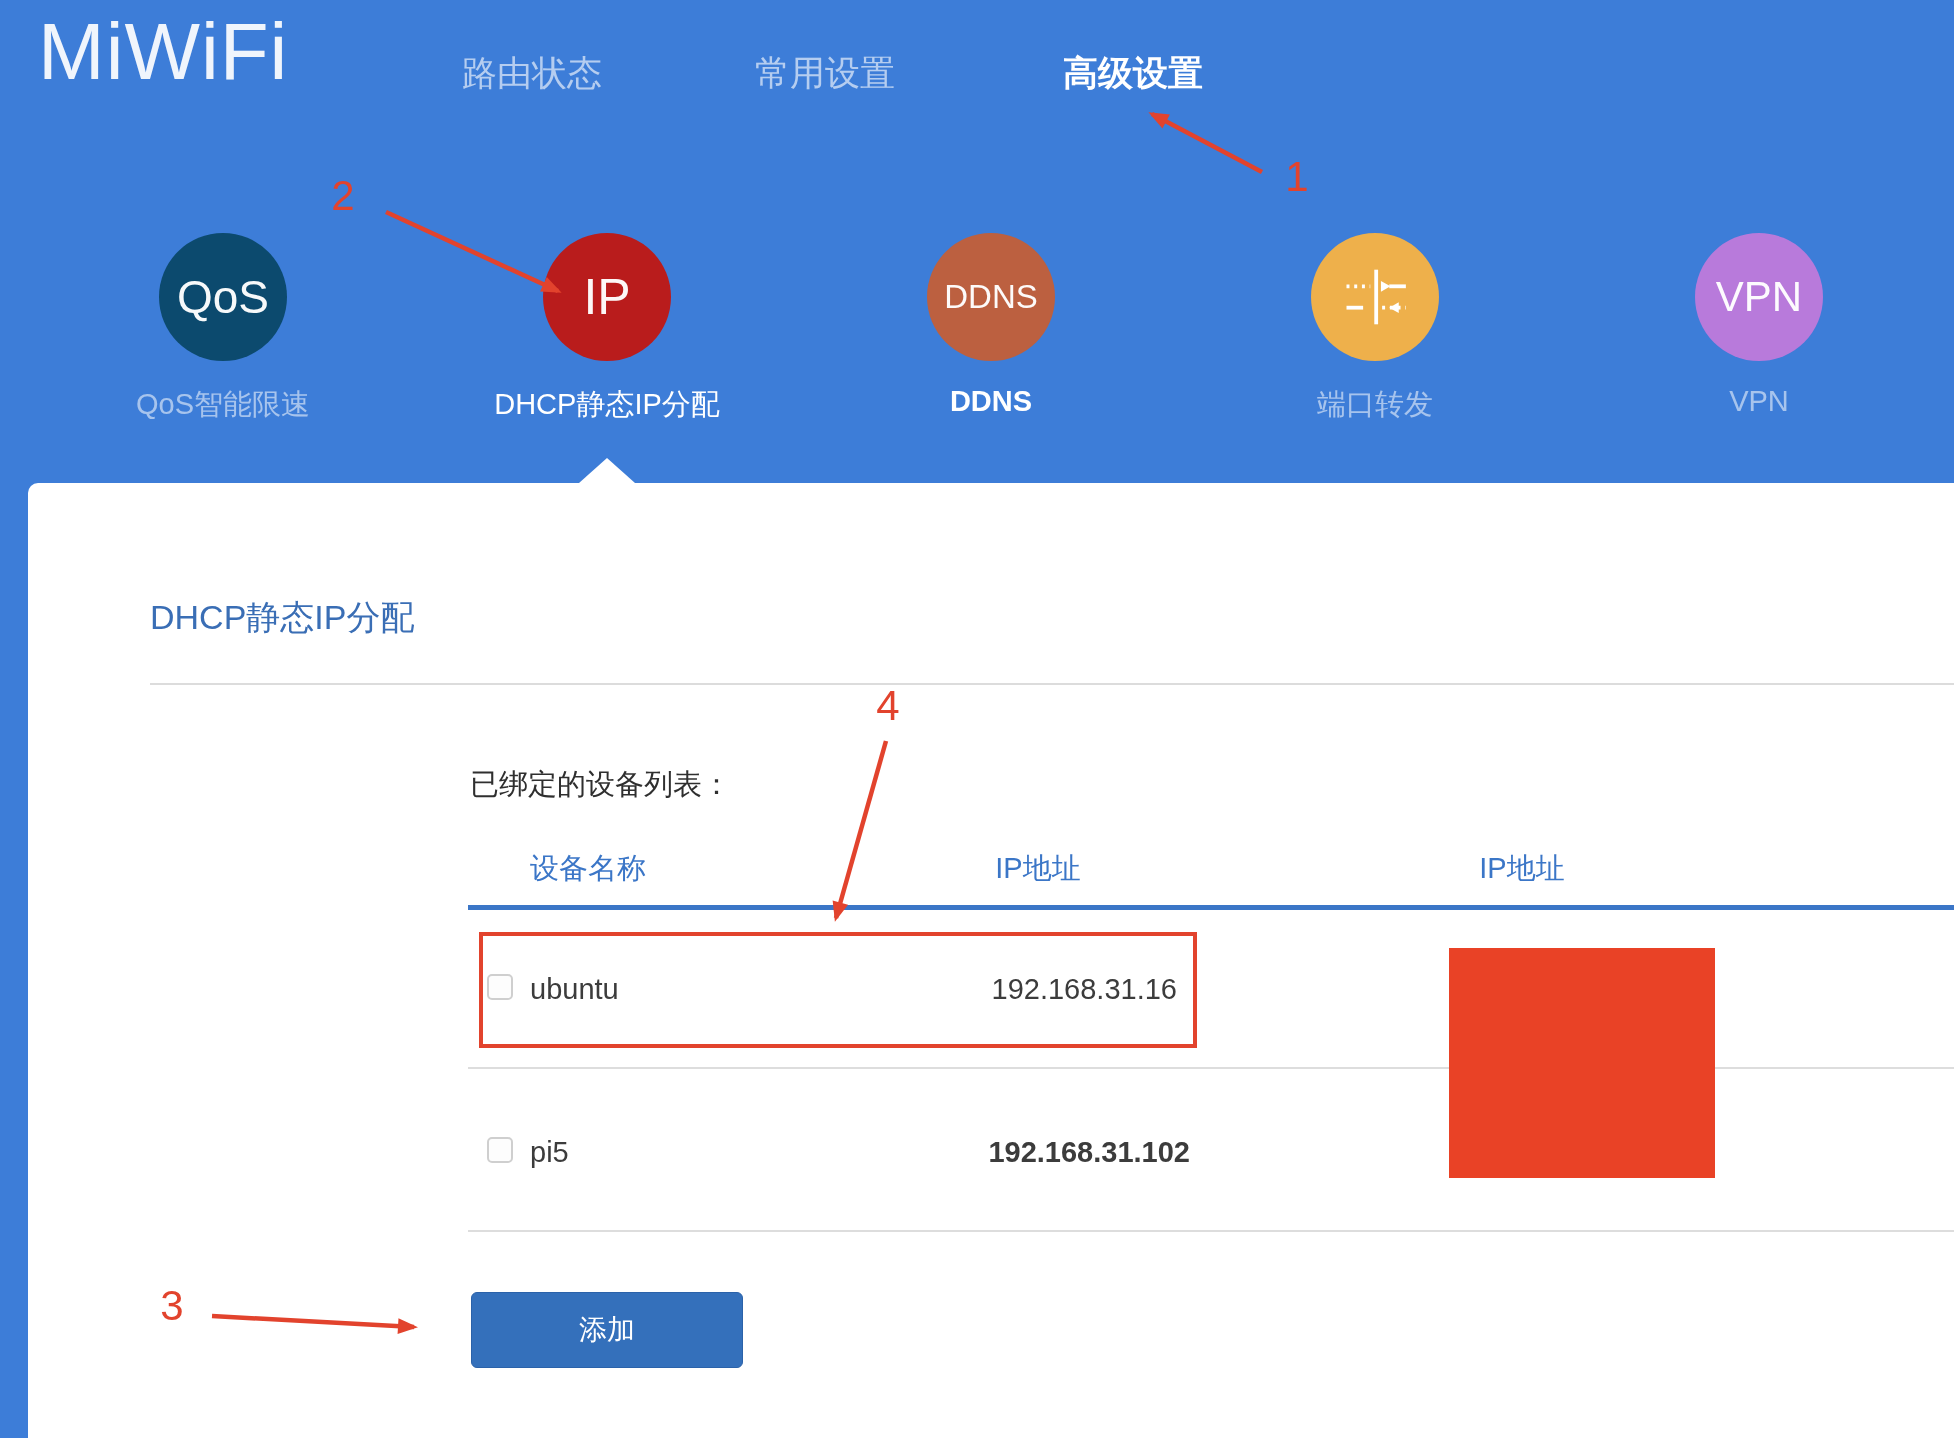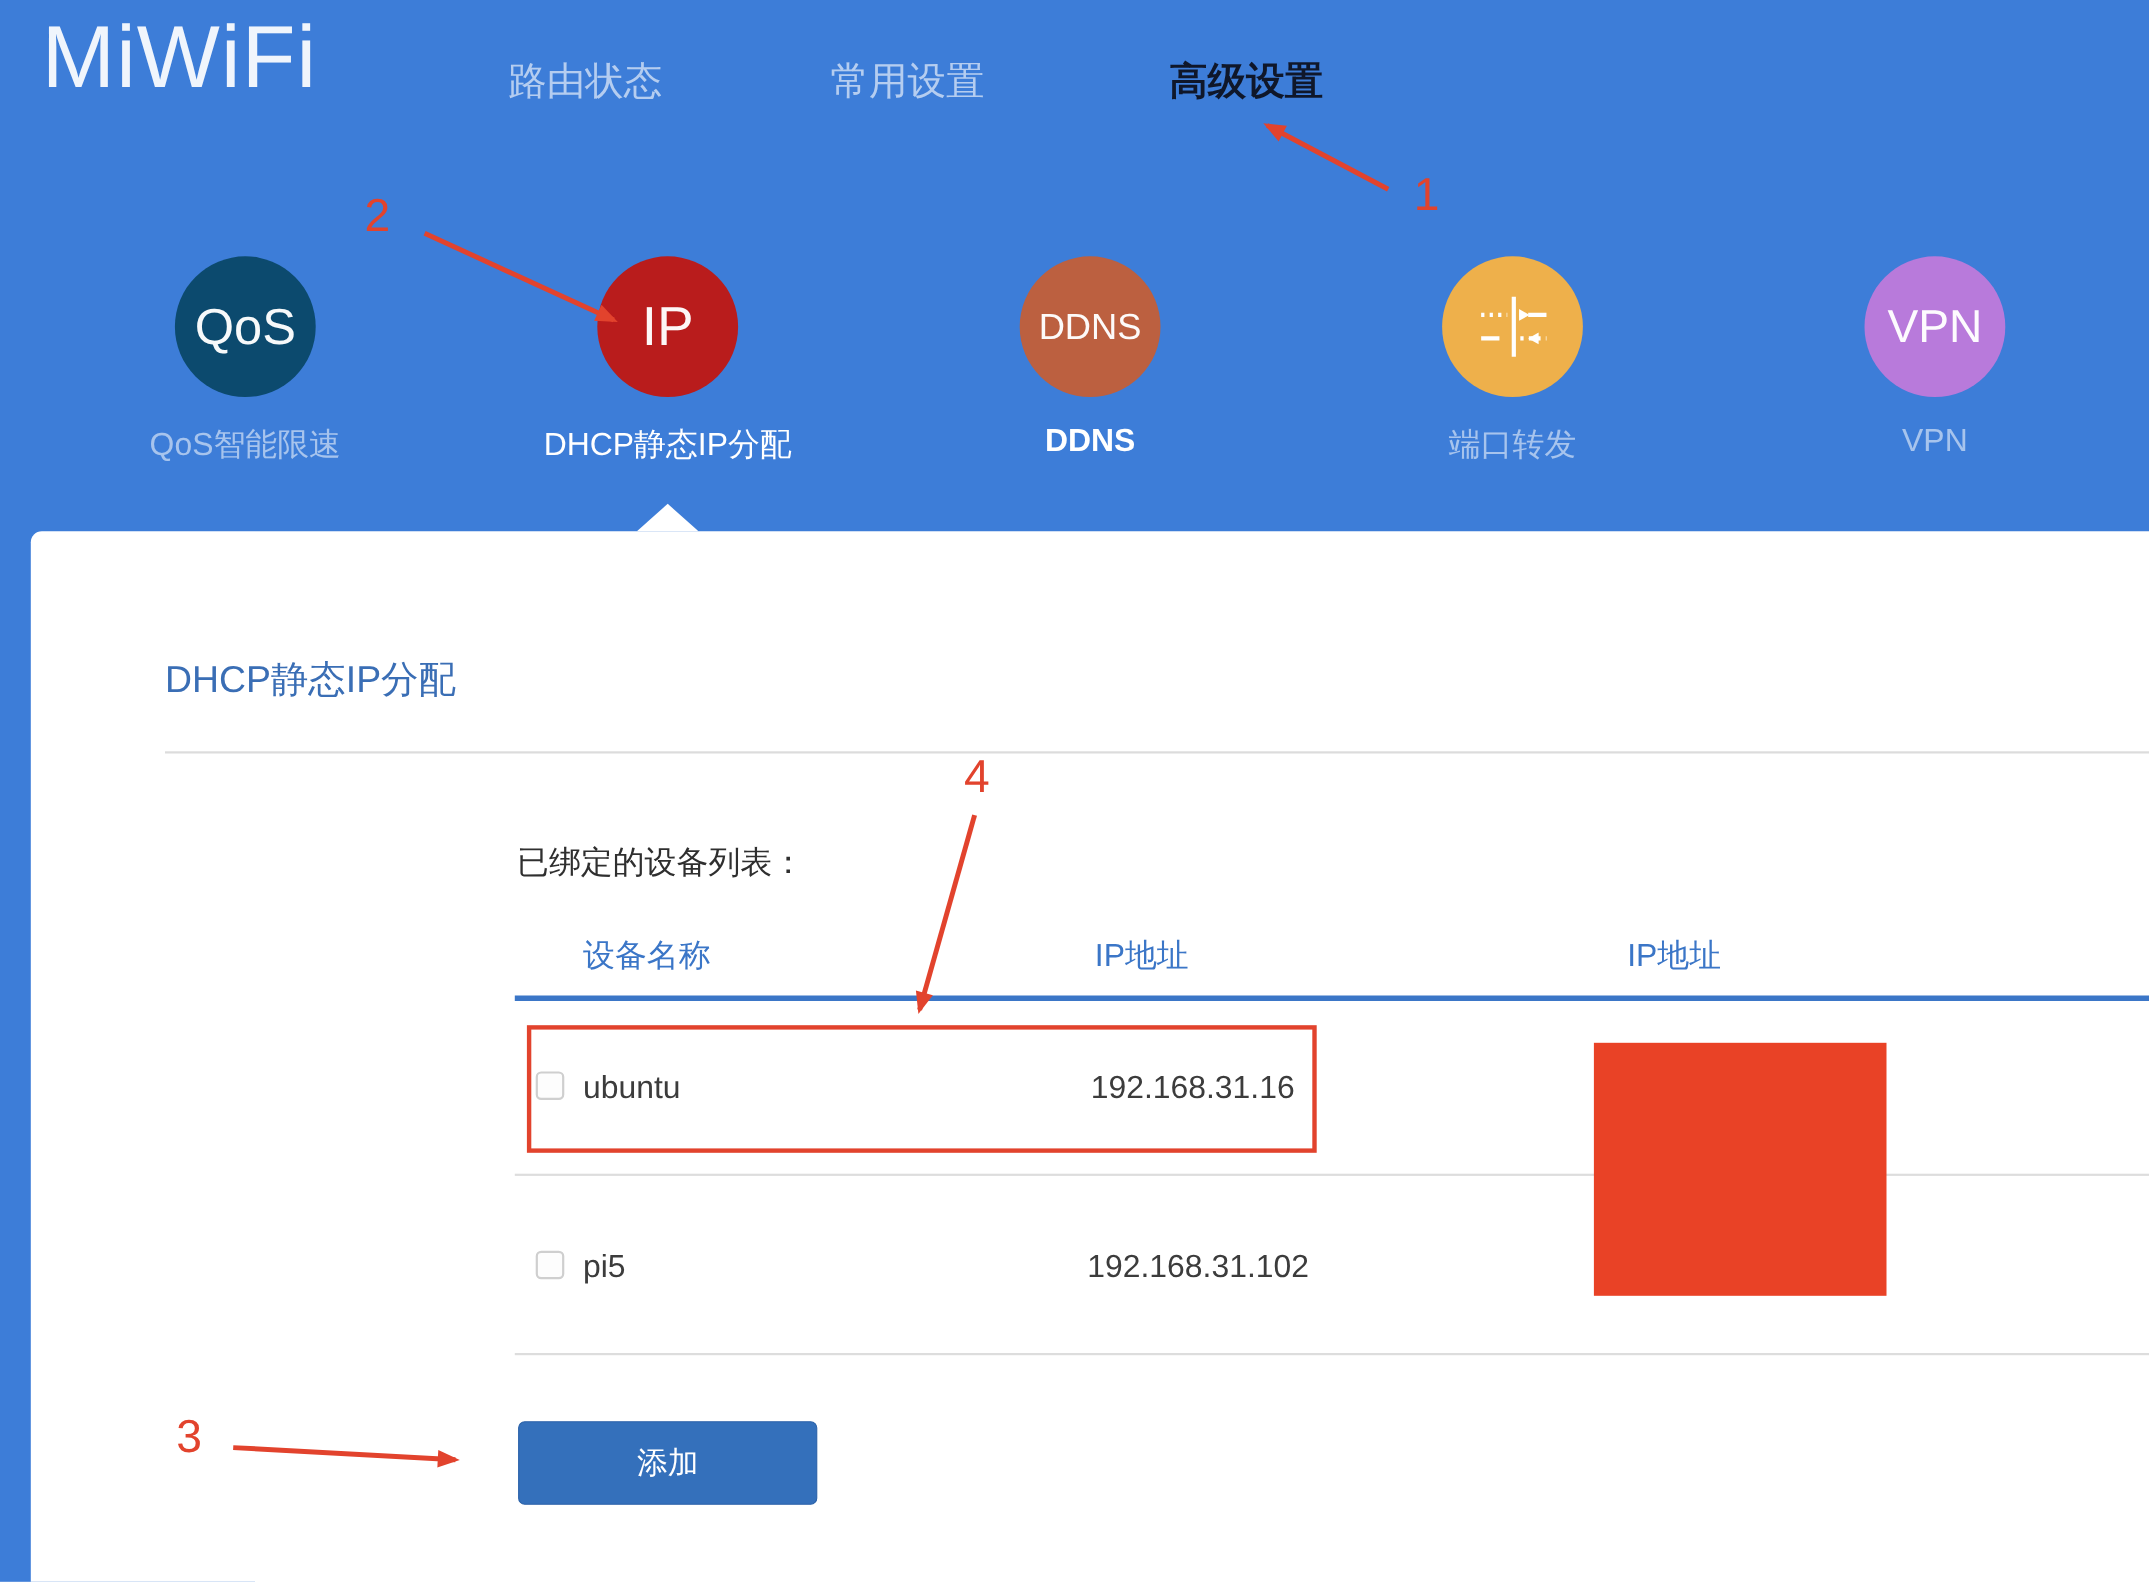--- a/index.html
+++ b/index.html
@@ -14,21 +14,21 @@
     position:absolute;left:38px;top:6px;
     font-size:80px;font-weight:200;letter-spacing:1px;
     color:rgba(255,255,255,.92);
   }
   .nav-item{
     position:absolute;top:50px;transform:translateX(-50%);
     font-size:35px;color:rgba(255,255,255,.62);cursor:pointer;white-space:nowrap;
   }
   .nav-item.n0{left:522px;margin-left:10px;}
   .nav-item.n1{left:825px;}
-  .nav-item.n2{left:1133px;color:#0f172a;font-weight:700;}
+  .nav-item.n2{left:1133px;color:#ffffff;font-weight:700;}
   
   .feature{position:absolute;top:233px;width:0;}
   .feature .circle{
     position:absolute;left:-64px;top:0;width:128px;height:128px;border-radius:50%;
     display:flex;align-items:center;justify-content:center;cursor:pointer;
     color:rgba(255,255,255,.97);font-weight:300;
   }
   .f0{left:223px;} .f1{left:607px;} .f2{left:991px;} .f3{left:1375px;} .f4{left:1759px;}
   .f0 .circle{background:#0c4a6e;font-size:46px;}
   .f1 .circle{background:#b91c1c;font-size:50px;}
@@ -78,21 +78,21 @@
     border:2px solid #CFCFCF;border-radius:5px;background:#FDFDFD;cursor:pointer;
   }
   .cb1{top:491px;} .cb2{top:654px;}
   .device-name{
     position:absolute;left:502px;font-size:29px;color:#3C3C3C;white-space:nowrap;
   }
   .dn1{top:490px;} .dn2{top:653px;text-align:center;}
   .device-ip{
     position:absolute;width:280px;text-align:right;font-size:29px;color:#3C3C3C;white-space:nowrap;
   }
-  .ip1{left:869px;top:490px;} .ip2{left:882px;top:653px;}
+  .ip1{left:869px;top:490px;} .ip2{left:882px;top:653px;font-weight:bold;}
   .mac-redaction{
     position:absolute;left:1421px;top:465px;width:266px;height:230px;background:#E94226;
   }
   .add-button{
     position:absolute;left:443px;top:809px;width:272px;height:76px;
     background:#3470BB;border:1px solid #2B62A9;border-radius:6px;
     color:#ffffff;font-size:28px;font-family:inherit;cursor:pointer;
     display:flex;align-items:center;justify-content:center;
   }
   

